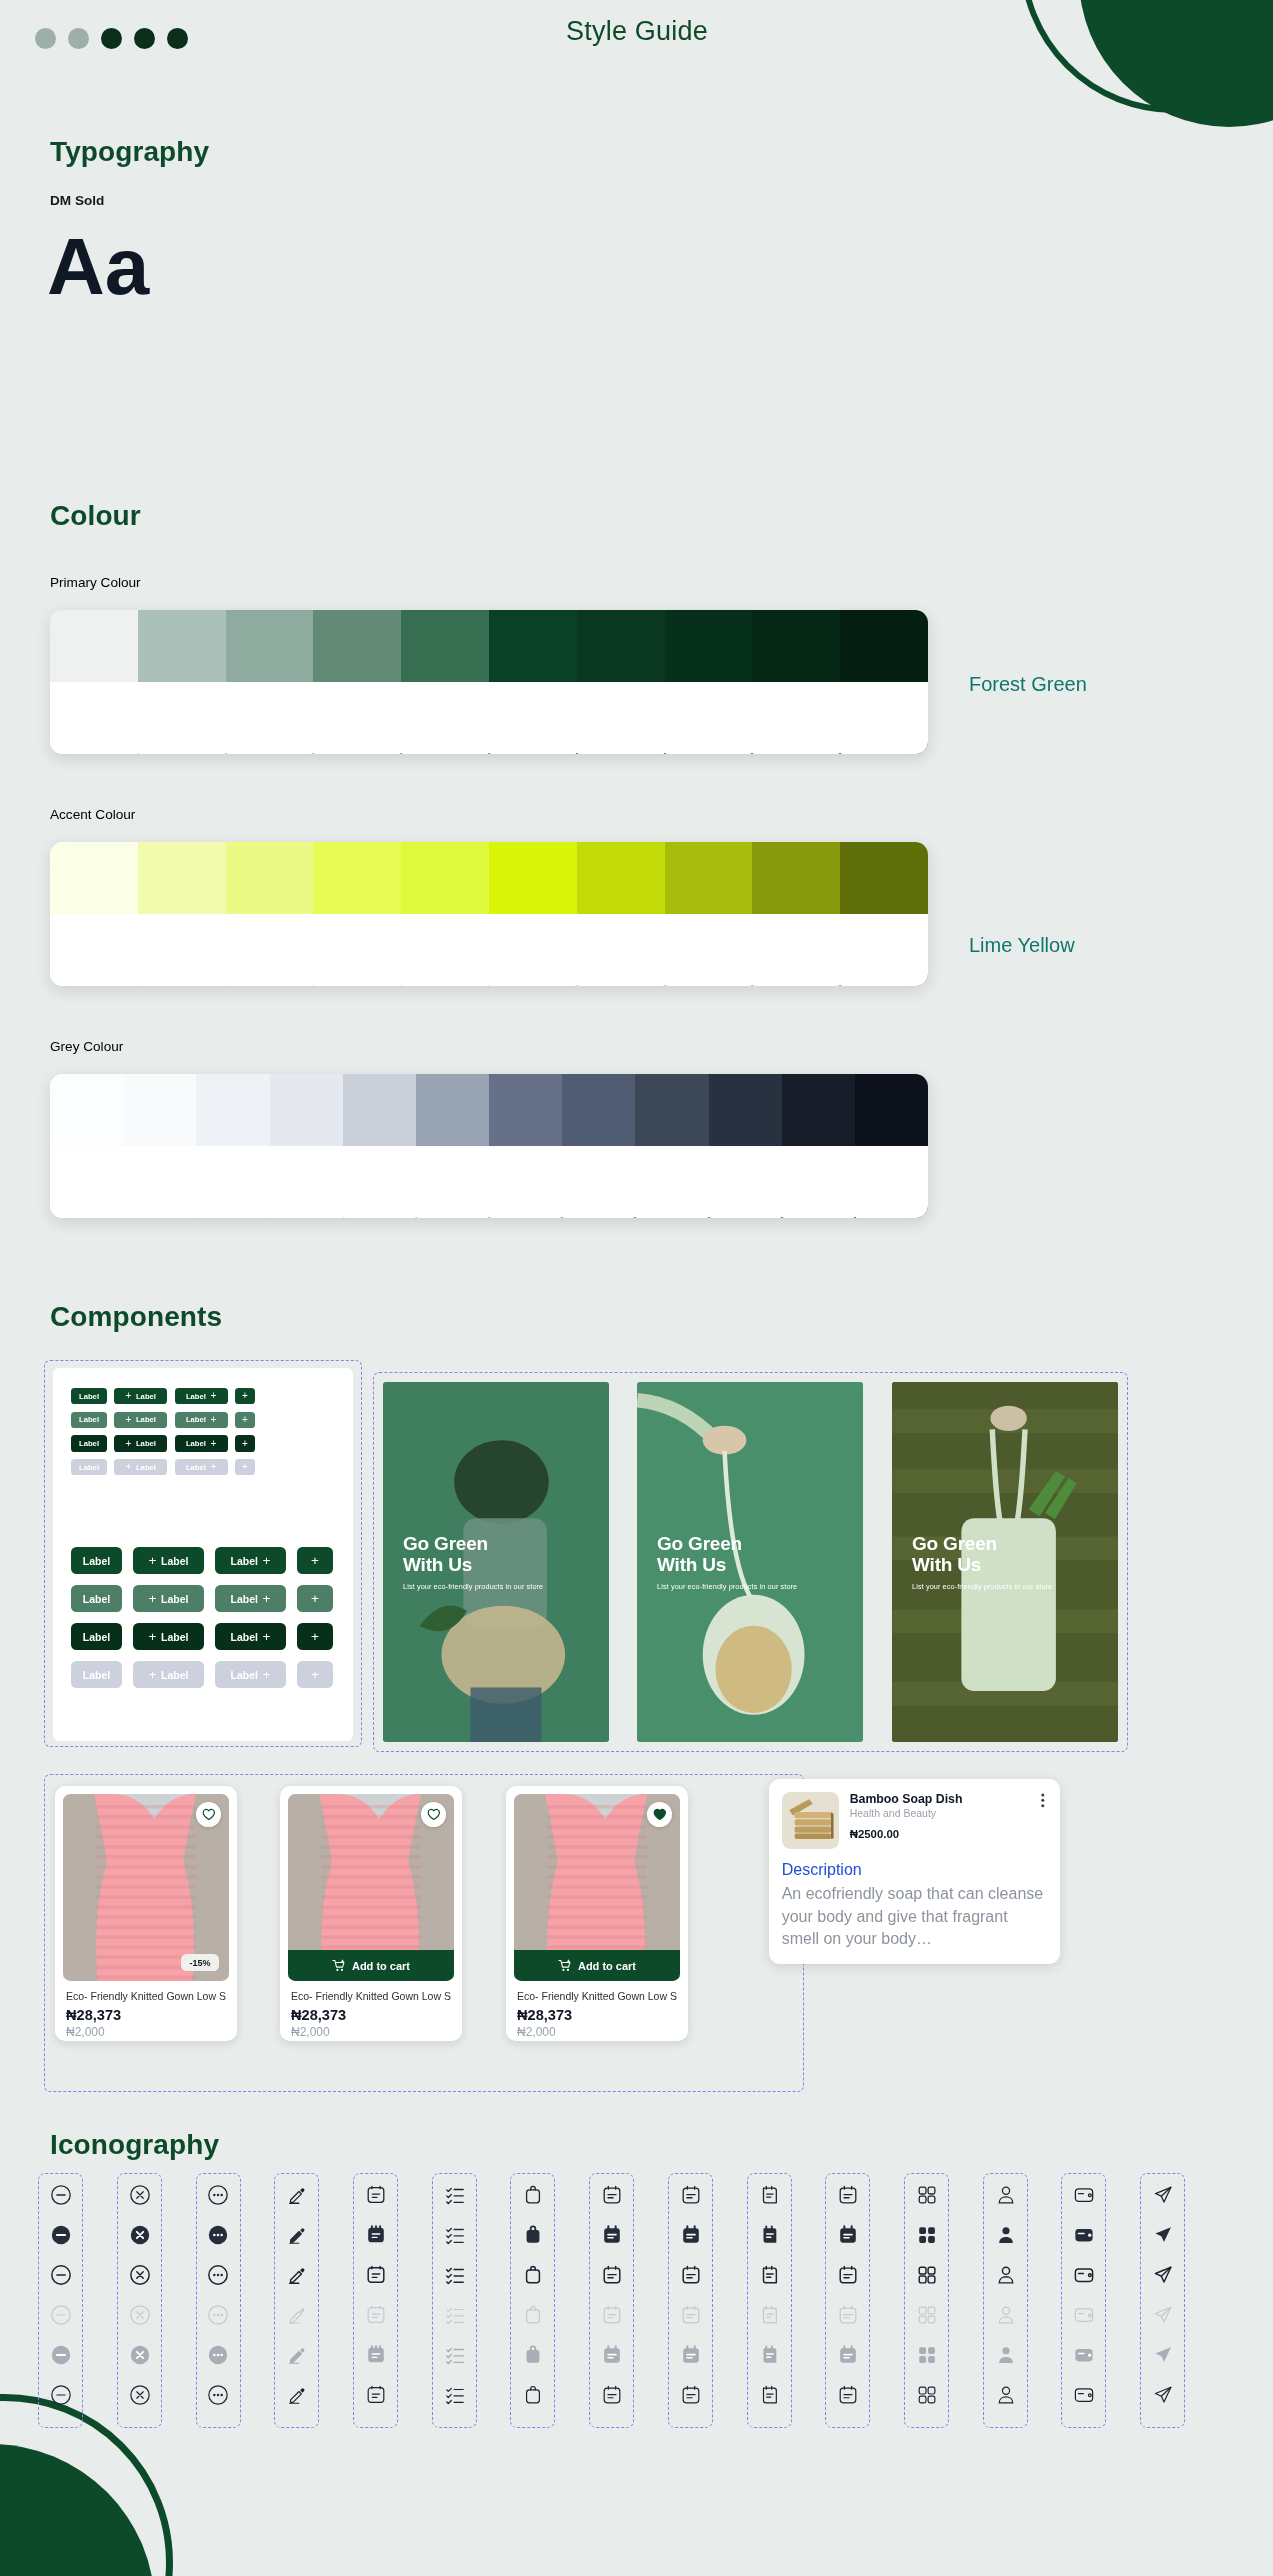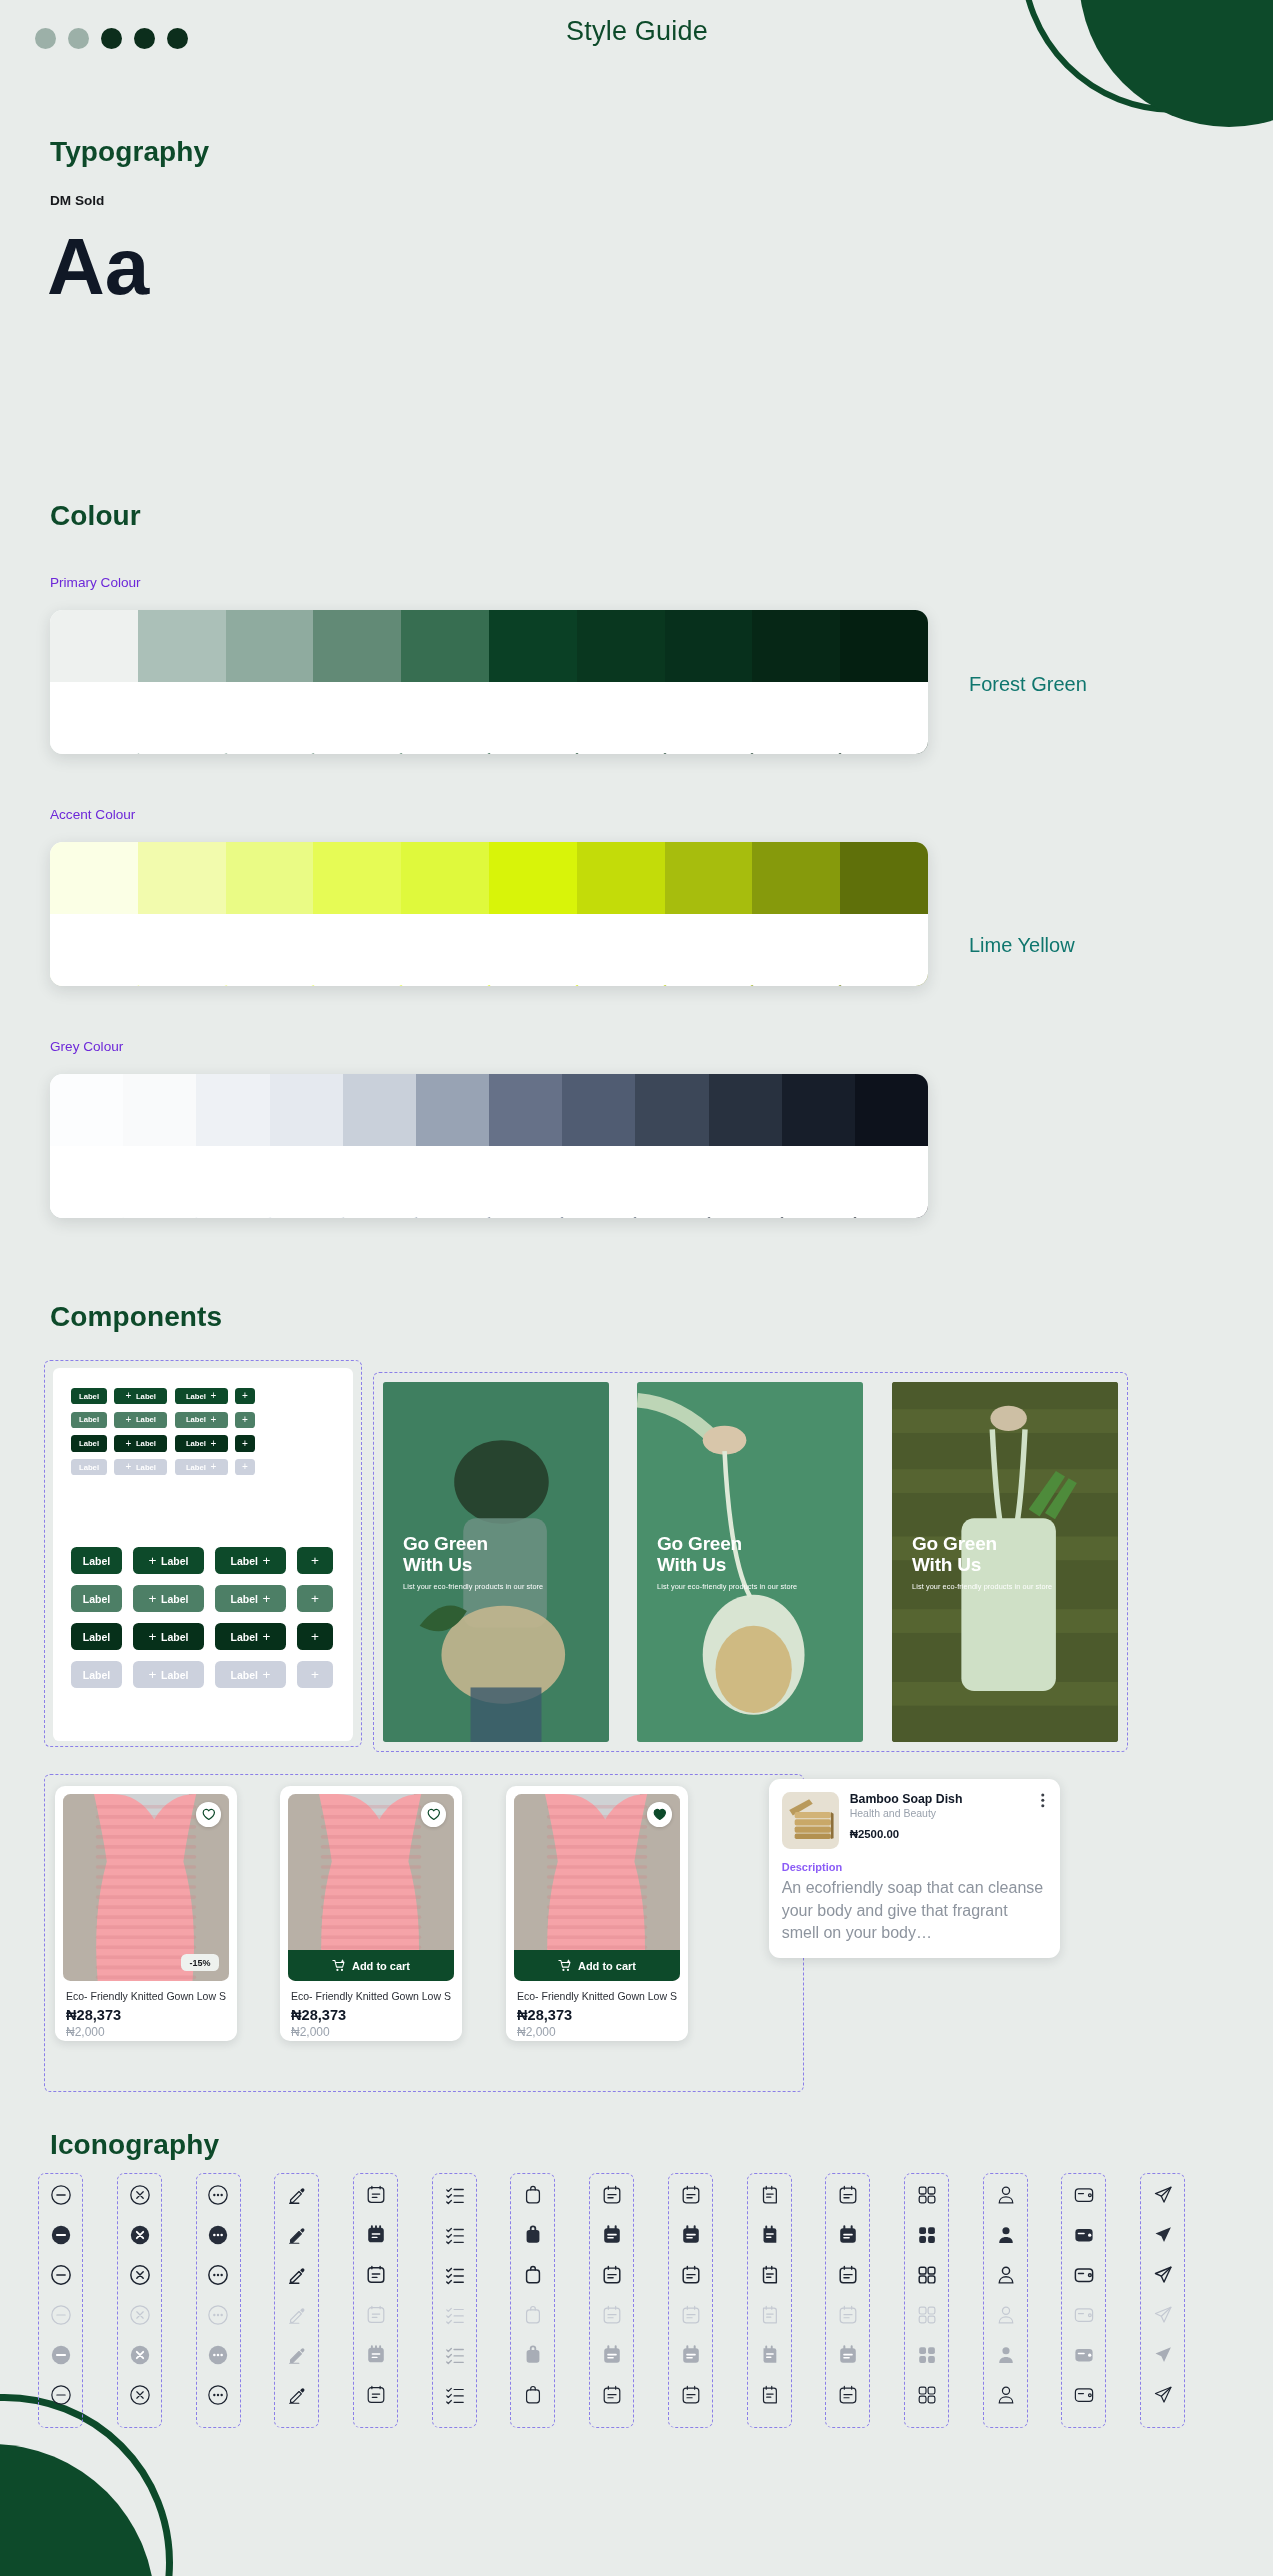--- a/index.html
+++ b/index.html
@@ -41,21 +41,21 @@
   .section-h {
     position:absolute; left:50px;
     font-size:28px; font-weight:bold; color:#0d4a2a; letter-spacing:0.1px;
   }
   .sub-label {
     position:absolute; left:50px;
     font-size:13.6px; color:#16181c; font-weight:bold;
   }
   .small-label {
     position:absolute; left:50px;
-    font-size:13.6px; color:#6d28d9;
+    font-size:13.6px; color:#000000;
   }
   .aa { position:absolute; left:47px; top:78px; font-size:80px; font-weight:bold; color:#101826; line-height:1; }
   .type-rows { position:absolute; left:260px; top:80px; width:864px; }
   .type-row { font-size:29px; color:#111; letter-spacing:2px; line-height:1.58; white-space:nowrap; }
 
   
   .palette-wrap { position:absolute; left:50px; }
   .swatch-card {
     position:relative; display:flex; border-radius:12.7px; overflow:hidden;
     box-shadow:0 4.5px 14.6px rgba(30,40,50,.13);
@@ -124,21 +124,21 @@
   
   .detail {
     position:absolute; background:#fff; border-radius:11px; padding:12.7px;
     box-shadow:0 2.7px 11px rgba(30,40,50,.13);
   }
   .detail-top { display:flex; gap:11px; }
   .detail-thumb { width:57px; height:57px; border-radius:8.2px; overflow:hidden; flex:0 0 auto; }
   .detail-title { font-size:12.3px; font-weight:bold; color:#101826; }
   .detail-cat { font-size:10.5px; color:#9aa2ad; margin-top:1.8px; }
   .detail-price { font-size:11.4px; font-weight:bold; color:#101826; margin-top:8.2px; }
-  .detail-desc-h { font-size:11px; font-weight:bold; color:#8b5cf6; margin-top:12.7px; }
+  .detail-desc-h { font-size:16px; font-weight:normal; color:#1d4ed8; margin-top:12.7px; }
   .detail-desc { font-size:16px; color:#8d949e; line-height:1.42; margin-top:3.6px; }
   .stats { margin-top:12px; border:0.9px solid #e3e6ea; border-radius:8.2px; }
   .stat-row { display:flex; align-items:center; justify-content:space-between; padding:8.2px 12px; font-size:10.5px; color:#3a3f47; }
   .stat-row + .stat-row { border-top:0.9px solid #eceef1; }
   .stat-val { display:flex; align-items:center; gap:6.4px; color:#5a6068; font-size:10.5px; }
   .qbar { width:47px; height:4.5px; border-radius:2.7px; background:#dfe3e6; position:relative; }
   .qbar > i { position:absolute; left:0; top:0; bottom:0; width:62%; border-radius:2.7px; background:#1b5e3a; display:block; }
 
   
   .icon-col { position:absolute; border:1.5px dashed #8b7fe8; border-radius:7.3px; }

